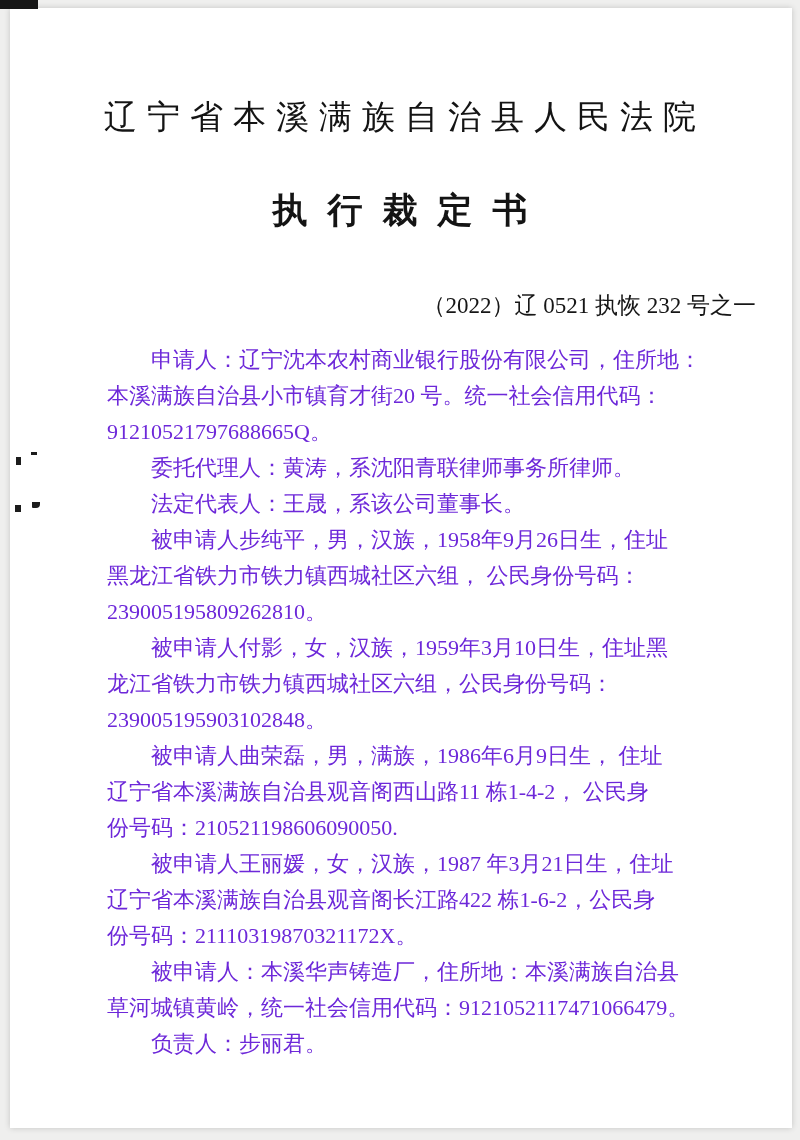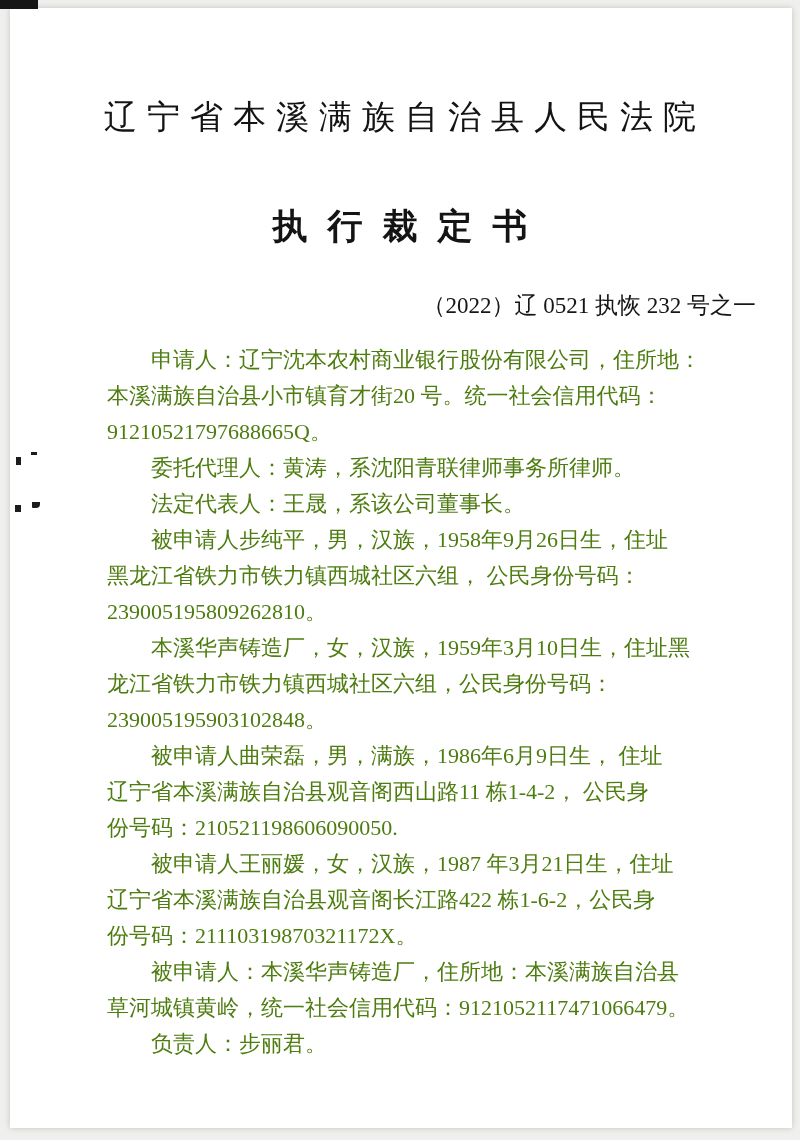--- a/index.html
+++ b/index.html
@@ -50,21 +50,21 @@
     font-size: 33px;
     letter-spacing: 10px;
     padding-left: 10px;
     box-sizing: border-box;
     color: #141414;
     white-space: nowrap;
   }
   .doc-title {
     position: absolute;
     left: 0;
-    top: 203px;
+    top: 187px;
     width: 800px;
     text-align: center;
     font-family: "Liberation Sans", sans-serif;
     font-weight: bold;
     font-size: 35px;
     letter-spacing: 20px;
     padding-left: 20px;
     box-sizing: border-box;
     color: #141414;
     white-space: nowrap;
@@ -79,21 +79,21 @@
     box-sizing: border-box;
     font-size: 23px;
     color: #161616;
     white-space: nowrap;
   }
   .content {
     position: absolute;
     left: 107px;
     top: 342px;
     width: 594px;
-    color: #4d7c0f;
+    color: #6d28d9;
   }
   .line {
     height: 36px;
     line-height: 36px;
     font-size: 22px;
     white-space: nowrap;
   }
   .line.indent {
     text-indent: 44px;
   }
@@ -114,21 +114,21 @@
 
 <div class="content">
   <div class="line indent">申请人：辽宁沈本农村商业银行股份有限公司，住所地：</div>
   <div class="line">本溪满族自治县小市镇育才街20 号。统一社会信用代码：</div>
   <div class="line">91210521797688665Q。</div>
   <div class="line indent">委托代理人：黄涛，系沈阳青联律师事务所律师。</div>
   <div class="line indent">法定代表人：王晟，系该公司董事长。</div>
   <div class="line indent">被申请人步纯平，男，汉族，1958年9月26日生，住址</div>
   <div class="line">黑龙江省铁力市铁力镇西城社区六组， 公民身份号码：</div>
   <div class="line">239005195809262810。</div>
-  <div class="line indent">本溪华声铸造厂，女，汉族，1959年3月10日生，住址黑</div>
+  <div class="line indent">被申请人付影，女，汉族，1959年3月10日生，住址黑</div>
   <div class="line">龙江省铁力市铁力镇西城社区六组，公民身份号码：</div>
   <div class="line">239005195903102848。</div>
   <div class="line indent">被申请人曲荣磊，男，满族，1986年6月9日生， 住址</div>
   <div class="line">辽宁省本溪满族自治县观音阁西山路11 栋1-4-2， 公民身</div>
   <div class="line">份号码：210521198606090050.</div>
   <div class="line indent">被申请人王丽媛，女，汉族，1987 年3月21日生，住址</div>
   <div class="line">辽宁省本溪满族自治县观音阁长江路422 栋1-6-2，公民身</div>
   <div class="line">份号码：21110319870321172X。</div>
   <div class="line indent">被申请人：本溪华声铸造厂，住所地：本溪满族自治县</div>
   <div class="line">草河城镇黄岭，统一社会信用代码：9121052117471066479。</div>

